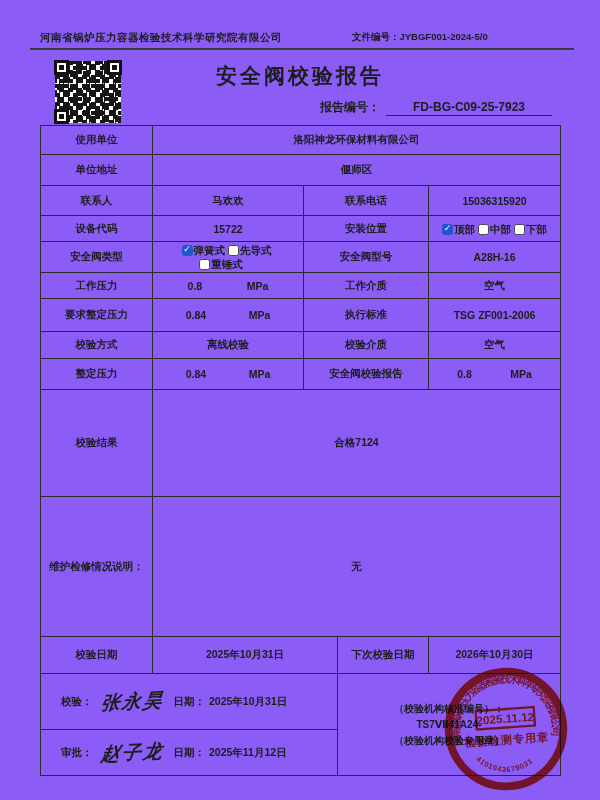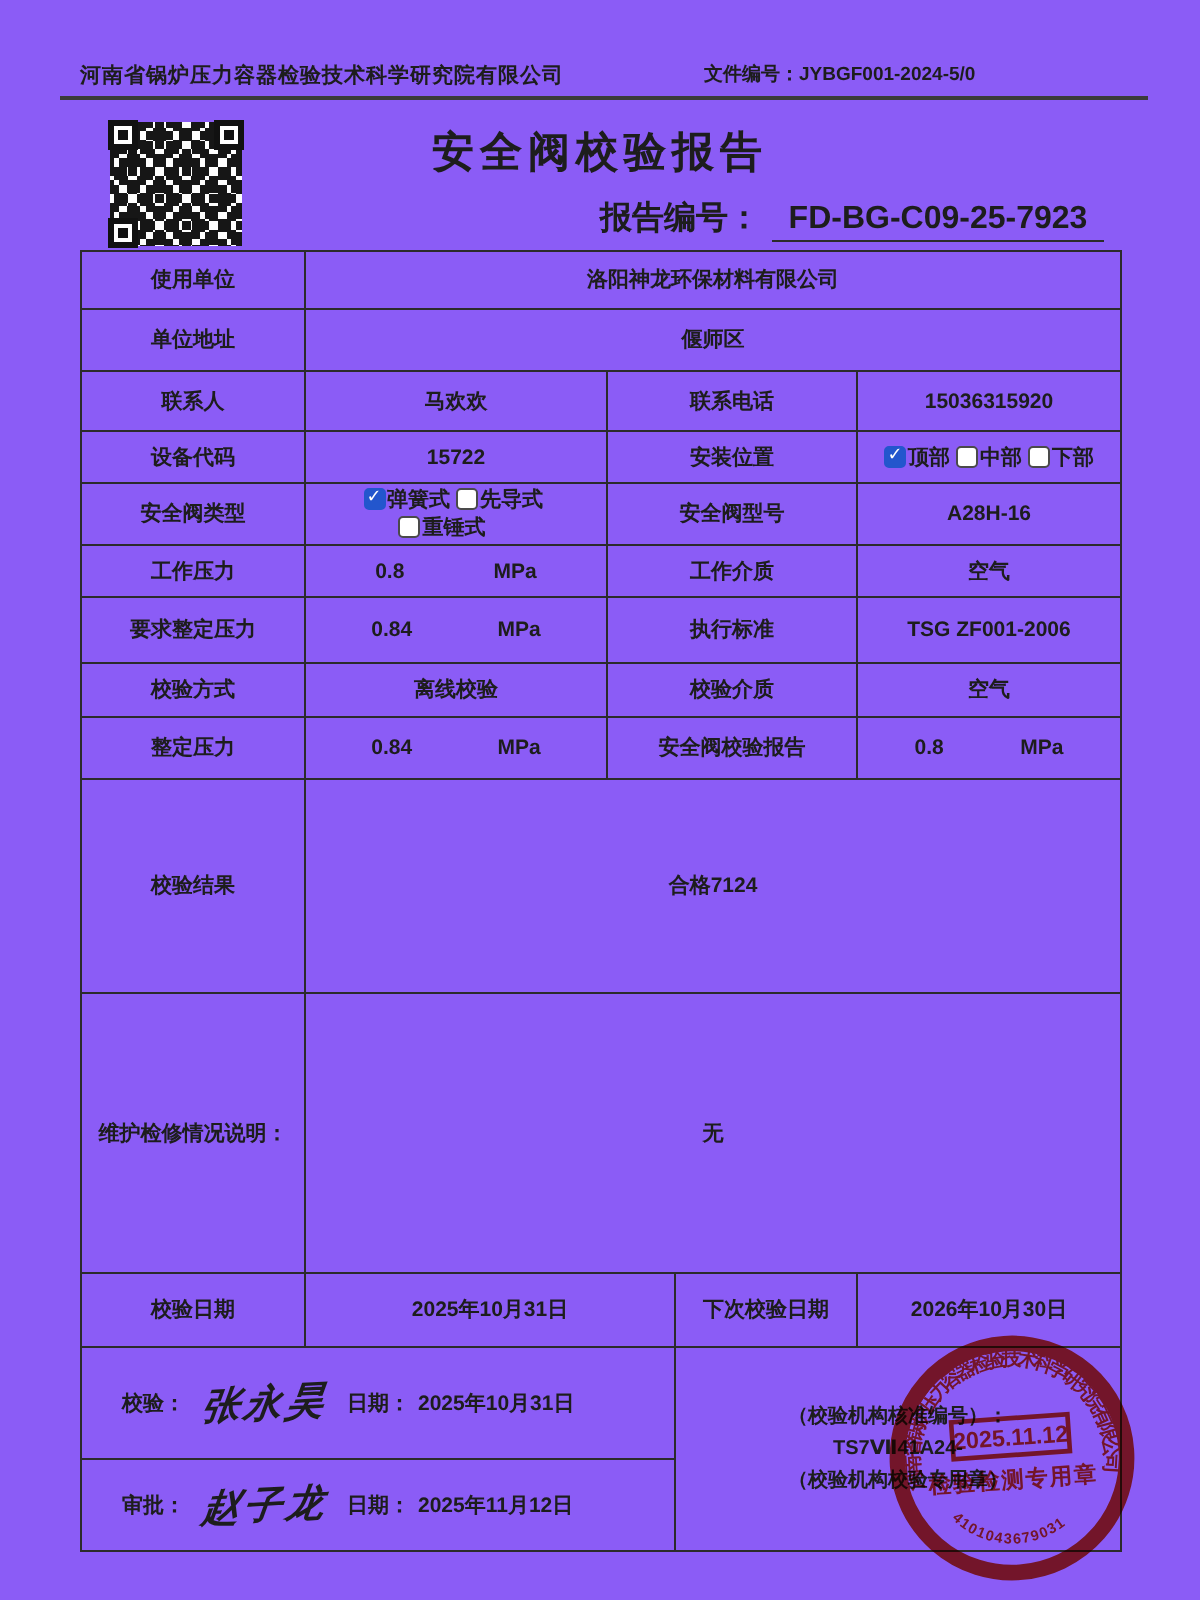--- a/index.html
+++ b/index.html
@@ -23,21 +23,21 @@
     position:absolute;left:55px;top:61px;width:66px;height:62px;
     background:
       repeating-conic-gradient(#161616 0% 25%, rgba(255,255,255,0) 0% 50%) 0px 0px/9px 9px,
       repeating-conic-gradient(#161616 0% 25%, #fdfdfd 0% 50%) 2px 3px/13px 13px;
   }
   .finder{position:absolute;width:15px;height:15px;border:3px solid #111;background:#fff;box-sizing:border-box;}
   .finder i{position:absolute;left:2px;top:2px;width:5px;height:5px;background:#111;display:block;}
   .finder.tl{left:-1px;top:-1px;} .finder.tr{right:-1px;top:-1px;} .finder.bl{left:-1px;bottom:-1px;}
   
   .title{position:absolute;left:0;right:0;top:62px;text-align:center;font-size:21px;font-weight:bold;letter-spacing:3px;}
-  .report-row{position:absolute;right:48px;top:99px;font-size:16px;font-weight:bold;white-space:nowrap;}
+  .report-row{position:absolute;right:48px;top:99px;font-size:12px;font-weight:bold;white-space:nowrap;}
   .report-no{display:inline-block;min-width:150px;text-align:center;border-bottom:1.6px solid #2b2b2b;padding:0 8px 1px 8px;margin-left:6px;}
   
   table.form{
     position:absolute;left:40px;top:125px;width:520px;
     border-collapse:collapse;table-layout:fixed;
     font-size:10.5px;font-weight:bold;
   }
   table.form td{
     border:1.6px solid #2b2b2b;
     text-align:center;vertical-align:middle;

